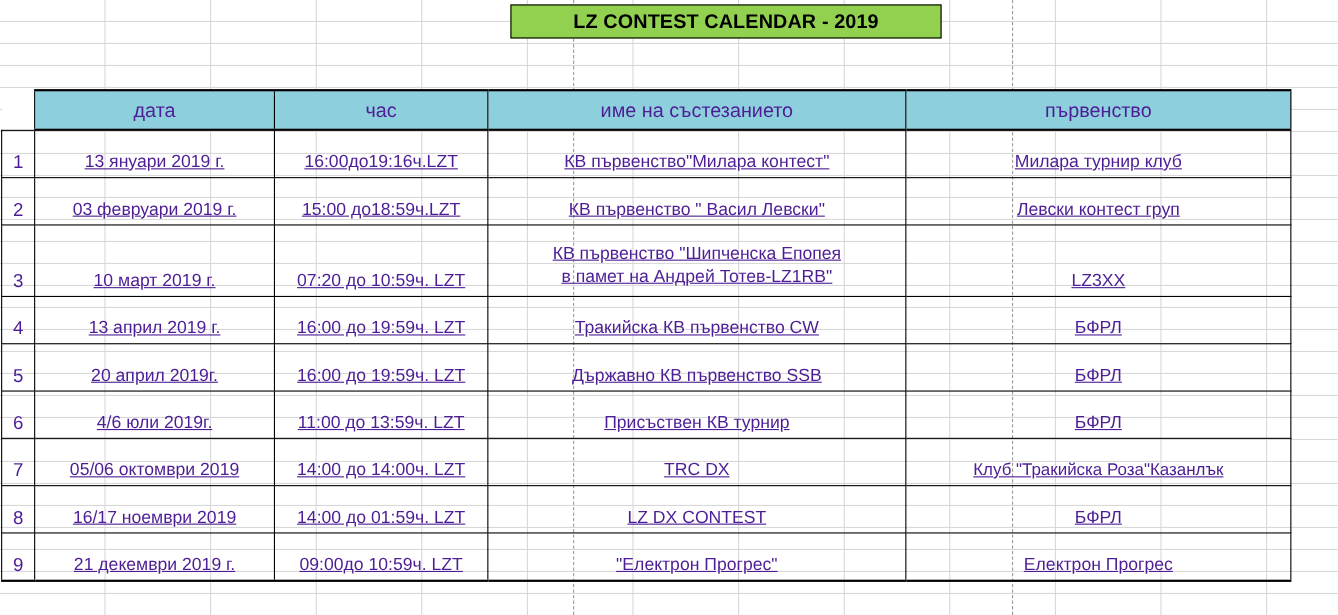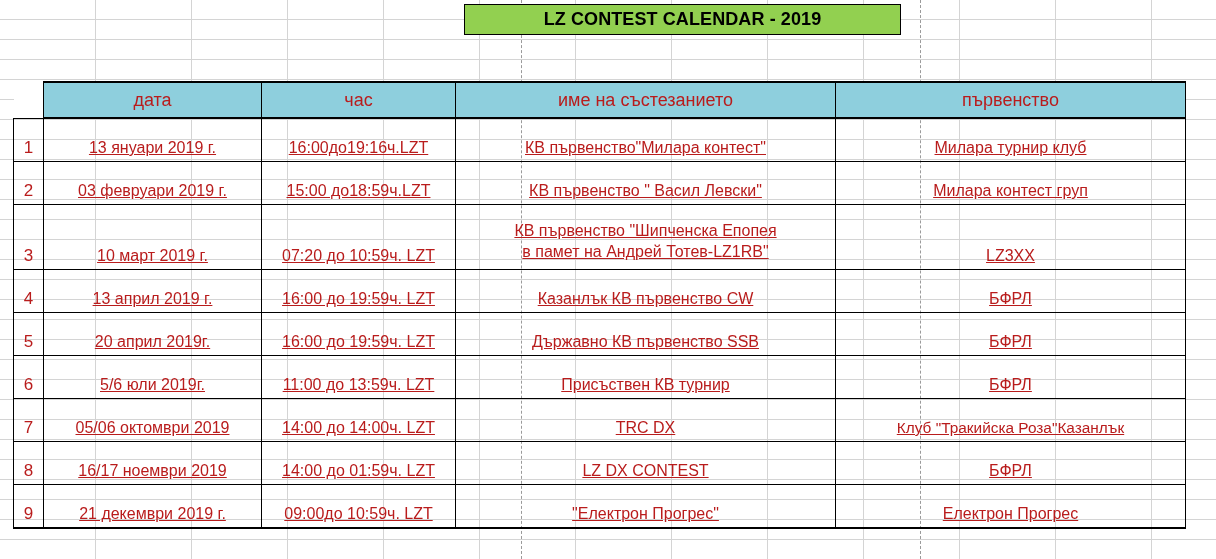--- a/index.html
+++ b/index.html
@@ -37,44 +37,44 @@
     pointer-events: none;
   }
   #page-break-1 { left: 521px; }
   #page-break-2 { left: 920px; }
 
   
   #title-banner {
     position: absolute;
     left: 464px;
     top: 4px;
-    width: 437px;
+    width: 392px;
     height: 31px;
     background: #92d050;
     border: 1px solid #000000;
     box-sizing: border-box;
     display: flex;
     align-items: center;
     justify-content: center;
     font-size: 18px;
     font-weight: bold;
     color: #000000;
     letter-spacing: 0.1px;
     white-space: nowrap;
   }
 
   
   #calendar-table {
     position: absolute;
-    left: 13px;
+    left: 1px;
     top: 81px;
     border-collapse: collapse;
     table-layout: fixed;
     font-size: 16px;
-    color: #b91c1c;
+    color: #4c1d95;
   }
   #calendar-table td, #calendar-table th {
     border: 1px solid #000000;
     padding: 0 2px;
     text-align: center;
     vertical-align: bottom;
     overflow: visible;
     white-space: nowrap;
     font-weight: normal;
   }
@@ -158,51 +158,51 @@
         <td class="cell-text">13 януари 2019 г.</td>
         <td class="cell-text">16:00до19:16ч.LZT</td>
         <td class="cell-text">КВ първенство"Милара контест"</td>
         <td class="cell-text">Милара турнир клуб</td>
       </tr>
       <tr>
         <td class="cell-index">2</td>
         <td class="cell-text">03 февруари 2019 г.</td>
         <td class="cell-text">15:00 до18:59ч.LZT</td>
         <td class="cell-text">КВ първенство " Васил Левски"</td>
-        <td class="cell-text">Милара контест груп</td>
+        <td class="cell-text">Левски контест груп</td>
       </tr>
       <tr class="row-tall">
         <td class="cell-index">3</td>
         <td class="cell-text">10 март 2019 г.</td>
         <td class="cell-text">07:20 до 10:59ч. LZT</td>
         <td class="cell-text">
           <span class="two-line">
             <span class="ln">КВ първенство "Шипченска Епопея</span>
             <span class="ln">в памет на Андрей Тотев-LZ1RB"</span>
           </span>
         </td>
         <td class="cell-text">LZ3XX</td>
       </tr>
       <tr>
         <td class="cell-index">4</td>
         <td class="cell-text">13 април 2019 г.</td>
         <td class="cell-text">16:00 до 19:59ч. LZT</td>
-        <td class="cell-text">Казанлък КВ първенство CW</td>
+        <td class="cell-text">Тракийска КВ първенство CW</td>
         <td class="cell-text">БФРЛ</td>
       </tr>
       <tr>
         <td class="cell-index">5</td>
         <td class="cell-text">20 април 2019г.</td>
         <td class="cell-text">16:00 до 19:59ч. LZT</td>
         <td class="cell-text">Държавно КВ първенство SSB</td>
         <td class="cell-text">БФРЛ</td>
       </tr>
       <tr>
         <td class="cell-index">6</td>
-        <td class="cell-text">5/6 юли 2019г.</td>
+        <td class="cell-text">4/6 юли 2019г.</td>
         <td class="cell-text">11:00 до 13:59ч. LZT</td>
         <td class="cell-text">Присъствен КВ турнир</td>
         <td class="cell-text">БФРЛ</td>
       </tr>
       <tr>
         <td class="cell-index">7</td>
         <td class="cell-text">05/06 октомври 2019</td>
         <td class="cell-text">14:00 до 14:00ч. LZT</td>
         <td class="cell-text">TRC DX</td>
         <td class="cell-text cell-org-overflow">Клуб "Тракийска Роза"Казанлък</td>

